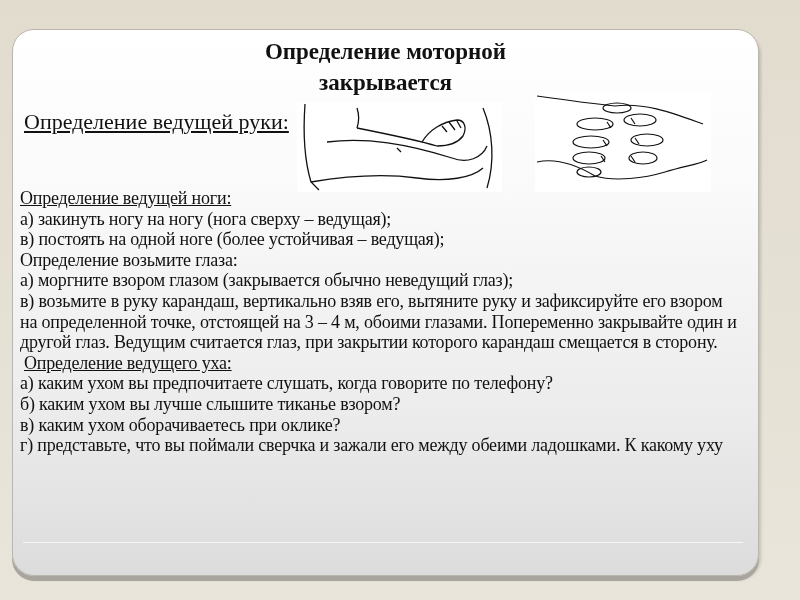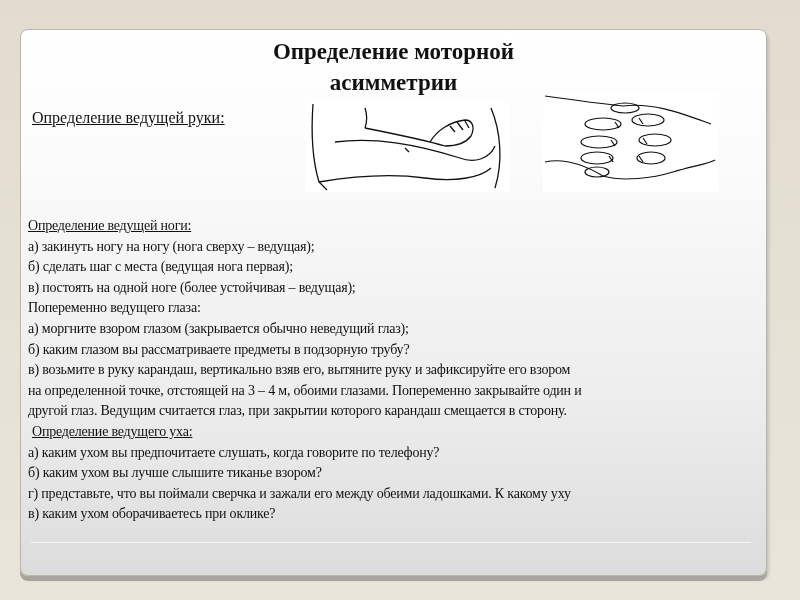--- a/index.html
+++ b/index.html
@@ -8,67 +8,66 @@
     background: #e7e2d6;
     position: relative;
     font-family: "Liberation Serif", "DejaVu Serif", serif;
     color: #111;
   }
   .bg-stripe {
     position: absolute; left: 0; top: 0; width: 800px; height: 600px;
     background: linear-gradient(180deg, #e2dccf 0%, #e9e5da 100%);
   }
   .panel {
-    position: absolute; left: 20px; top: 29px; width: 745px; height: 545px;
-    border-radius: 8px;
+    position: absolute; left: 12px; top: 29px; width: 745px; height: 545px;
+    border-radius: 22px;
     background: linear-gradient(180deg, #ffffff 0%, #fbfbfb 25%, #ececec 70%, #dcdcdc 100%);
     border: 1px solid #b9b6ae;
     box-shadow: 0 5px 0 #a8a59e, 2px 4px 3px rgba(0,0,0,0.15);
     overflow: hidden;
   }
   .title {
     position: absolute; left: 0; top: 6px; width: 745px;
     text-align: center; font-weight: bold; font-size: 23px; line-height: 31px;
   }
   .title div { }
   .hand-heading {
     position: absolute; left: 11px; top: 79px;
-    font-size: 16px; text-decoration: underline;
+    font-size: 22px; text-decoration: underline;
   }
   .img-arms {
     position: absolute; left: 284px; top: 72px; width: 205px; height: 90px;
     background: #fff;
   }
   .img-hands {
     position: absolute; left: 522px; top: 62px; width: 176px; height: 100px;
     background: #fff;
   }
   .body-text {
     position: absolute; left: 7px; top: 158px; width: 735px;
-    font-size: 14px; line-height: 20.6px;
+    font-size: 18px; line-height: 20.6px;
     letter-spacing: -0.2px;
-    margin-top: 28px;
   }
   .body-text .line { white-space: nowrap; }
   .u { text-decoration: underline; }
   .indent { padding-left: 4px; text-decoration: underline; }
   .faint-line {
     position: absolute; left: 10px; width: 720px; height: 1px; background: rgba(255,255,255,0.7);
   }
 </style>
 </head>
 <body>
 
 <div class="bg-stripe"></div>
 
 <div class="panel">
 
   <div class="title">
     <div>Определение моторной</div>
-    <div>асимметрии</div>
+    <div>закрывается</div>
   </div>
 
   <div class="hand-heading">Определение ведущей руки:</div>
 
   <div class="img-arms">
     <svg width="205" height="90" viewBox="0 0 205 90" fill="none" stroke="#111" stroke-width="1.3">
       <path d="M8 2 C6 30 8 60 14 80 L22 88"></path>
       <path d="M60 6 C62 12 62 20 60 26"></path>
       <path d="M60 26 C90 32 120 38 140 44"></path>
       <path d="M30 40 C70 35 110 42 155 56 C170 62 185 56 190 44"></path>
@@ -92,29 +91,27 @@
       <ellipse cx="105" cy="28" rx="16" ry="6"></ellipse>
       <ellipse cx="112" cy="48" rx="16" ry="6"></ellipse>
       <ellipse cx="108" cy="66" rx="14" ry="6"></ellipse>
       <path d="M72 30 L76 36 M68 48 L72 54 M66 64 L70 70 M96 26 L100 32 M100 46 L104 52 M96 64 L100 70"></path>
     </svg>
   </div>
 
   <div class="body-text">
     <div class="line u">Определение ведущей ноги:</div>
     <div class="line">а) закинуть ногу на ногу (нога сверху – ведущая);</div>
-    <div class="line">б) сделать шаг с места (ведущая нога первая);</div>
     <div class="line">в) постоять на одной ноге (более устойчивая – ведущая);</div>
-    <div class="line">Попеременно ведущего глаза:</div>
+    <div class="line">Определение возьмите глаза:</div>
     <div class="line">а) моргните взором глазом (закрывается обычно неведущий глаз);</div>
-    <div class="line">б) каким глазом вы рассматриваете предметы в подзорную трубу?</div>
     <div class="line">в) возьмите в руку карандаш, вертикально взяв его, вытяните руку и зафиксируйте его взором</div>
     <div class="line">на определенной точке, отстоящей на 3 – 4 м, обоими глазами. Попеременно закрывайте один и</div>
     <div class="line">другой глаз. Ведущим считается глаз, при закрытии которого карандаш смещается в сторону.</div>
     <div class="line u indent">Определение ведущего уха:</div>
     <div class="line">а) каким ухом вы предпочитаете слушать, когда говорите по телефону?</div>
     <div class="line">б) каким ухом вы лучше слышите тиканье взором?</div>
+    <div class="line">в) каким ухом оборачиваетесь при оклике?</div>
     <div class="line">г) представьте, что вы поймали сверчка и зажали его между обеими ладошками. К какому уху</div>
-    <div class="line">в) каким ухом оборачиваетесь при оклике?</div>
   </div>
 
   <div class="faint-line" style="top:512px;"></div>
 </div>
 
 </body></html>

